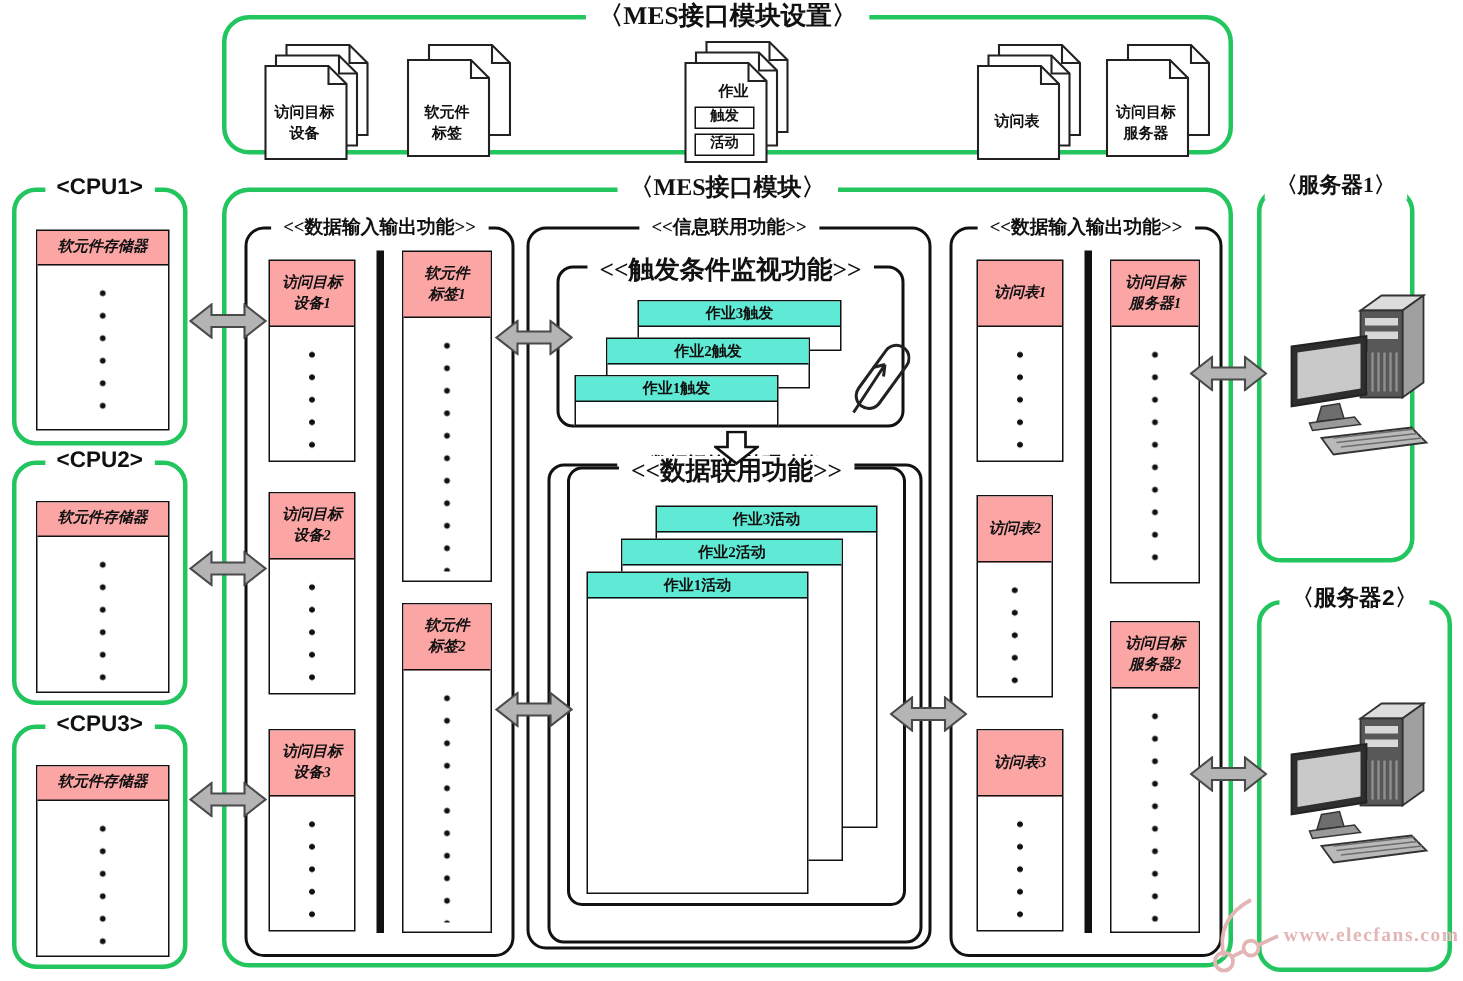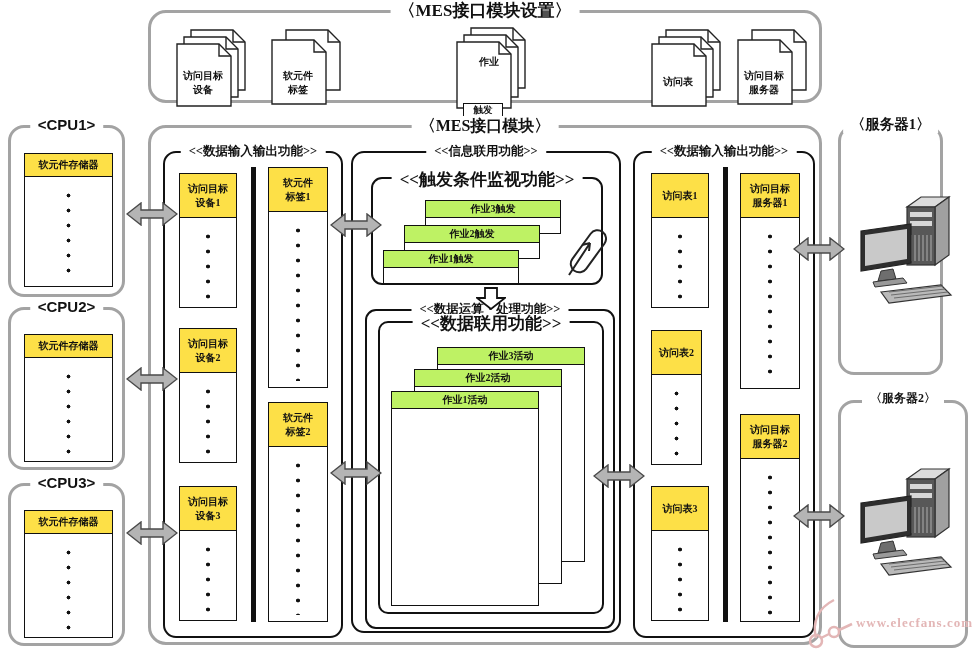--- a/index.html
+++ b/index.html
@@ -3,63 +3,63 @@
 <meta charset="utf-8">
 <style>
   * { margin:0; padding:0; box-sizing:border-box; }
   body { background:#fff; }
   #page {
     position:relative; width:975px; height:654px; background:#fff; overflow:hidden;
     font-family:"Liberation Serif","DejaVu Serif",serif; color:#111;
   }
   .abs { position:absolute; }
   
-  .obox { position:absolute; border:3px solid #a3a3a3; border-radius:18px; background:#fff; }
+  .obox { position:absolute; border:3px solid #22c55e; border-radius:18px; background:#fff; }
   .sbox { position:absolute; border:2.5px solid #111; border-radius:13px; background:#fff; }
   .chip {
     position:absolute; top:-12px; left:50%; transform:translateX(-50%);
     background:#fff; padding:0 8px; white-space:nowrap; font-weight:bold; line-height:1.2;
   }
   .chip-xl { font-size:17px; }
   .chip-lg { font-size:16px; }
   .chip-md { font-size:12.5px; top:-9px; }
   .chip-sm { font-size:17px; top:-9px; }
   .chip-cpu { font-size:15px; font-family:"Liberation Sans","DejaVu Sans",sans-serif; font-weight:bold; }
   
   .item { position:absolute; border:1.5px solid #111; background:#fff; display:flex; flex-direction:column; }
   .hdr {
-    background:#fde047; border-bottom:1.5px solid #111; display:flex; align-items:center; justify-content:center;
-    text-align:center; font-size:10px; font-weight:bold; white-space:pre-line; line-height:1.35; flex:0 0 auto;
+    background:#fca5a5; border-bottom:1.5px solid #111; display:flex; align-items:center; justify-content:center;
+    text-align:center; font-size:10px; font-weight:bold; white-space:pre-line; line-height:1.35; flex:0 0 auto;font-style:italic;
   }
   .hdr-2l { height:44px; }
   .hdr-1l { height:23px; font-size:10px; }
   .dots {
     flex:1 1 auto; margin:7px 0 6px 0;
     background-image:radial-gradient(circle, #111 1.7px, rgba(0,0,0,0) 2.2px);
     background-size:100% 15px; background-repeat:repeat-y; background-position:center 4px;
   }
   .vdivider { position:absolute; width:5px; background:#111; }
   
   .card { position:absolute; border:1.4px solid #111; background:#fff; }
   .card .bar {
-    background:#bef264; border-bottom:1.4px solid #111; height:17px;
+    background:#5eead4; border-bottom:1.4px solid #111; height:17px;
     display:flex; align-items:center; justify-content:center; font-size:10px; font-weight:bold;
   }
   .tcard { width:136px; height:34px; }
   .acard { width:148px; height:215px; }
   
   .doc { position:absolute; width:70px; height:80px; }
   .doc svg { position:absolute; left:0; top:0; }
   .doc-label {
     position:absolute; left:0; width:54px; text-align:center; font-size:10px; font-weight:bold;
     white-space:pre-line; line-height:1.35;
   }
   .doc-sub {
     position:absolute; left:7px; width:40px; height:15px; border:1.3px solid #111; background:#fff;
-    font-size:9.5px; font-weight:bold; text-align:center; line-height:13px;margin-top:32px;
+    font-size:9.5px; font-weight:bold; text-align:center; line-height:13px;
   }
   
   .harrow { position:absolute; z-index:6; }
   .down-arrow { position:absolute; z-index:6; }
   
   #watermark { position:absolute; right:2px; bottom:2px; z-index:9; display:flex; align-items:center; color:#e3b6b6; }
   #watermark .wm-text { text-align:left; }
   #watermark .wm-name { font-size:25px; font-weight:bold; letter-spacing:2px; line-height:1.05;
     text-shadow:0 0 1px #fff; }
   #watermark .wm-url { font-size:13px; font-weight:bold; letter-spacing:1px; }
@@ -234,21 +234,21 @@
           <path d="M6 53 L27 21 M27 21 l-8 2 M27 21 l-1 8" fill="none" stroke="#222" stroke-width="2"></path>
         </svg>
       </div>
 
       <svg class="down-arrow" style="left:123px; top:134px;" width="30" height="23">
         <polygon points="9,1 21,1 21,11 29,11 15,22 1,11 9,11" fill="#fff" stroke="#111" stroke-width="1.8"></polygon>
       </svg>
 
       <div class="sbox" style="left:12px; top:156px; width:250px; height:320px; border-radius:11px;">
         <span class="chip chip-md">&lt;&lt;数据运算・处理功能&gt;&gt;</span>
-        <div class="sbox" style="left:11px; top:10px; width:226px; height:293px; border-radius:10px;text-align:right;">
+        <div class="sbox" style="left:11px; top:0; width:226px; height:293px; border-radius:10px;text-align:right;">
           <span class="chip chip-sm">&lt;&lt;数据联用功能&gt;&gt;</span>
           <div class="card acard" style="left:57px; top:24px;">
             <div class="bar">作业3活动</div>
           </div>
           <div class="card acard" style="left:34px; top:46px;">
             <div class="bar">作业2活动</div>
           </div>
           <div class="card acard" style="left:11px; top:68px;">
             <div class="bar">作业1活动</div>
           </div>
@@ -306,21 +306,21 @@
       <polygon points="18,89 48,85 52,90 20,94" fill="#9a9a9a" stroke="#333" stroke-width="1"></polygon>
       <polygon points="26,99 86,92 96,102 34,110" fill="#b9b9b9" stroke="#333" stroke-width="1.2"></polygon>
       <g stroke="#6d6d6d" stroke-width="1">
         <line x1="34" y1="99" x2="88" y2="93"></line>
           <line x1="36" y1="102" x2="90" y2="96"></line>
           <line x1="39" y1="105" x2="93" y2="99"></line>
       </g>
     </svg>
   </div>
   <div class="obox" style="left:838px; top:400px; width:130px; height:248px; border-radius:16px;">
-    <span class="chip chip-cpu" style="font-family:Liberation Serif, serif; font-size:12px;">〈服务器2〉</span>
+    <span class="chip chip-cpu" style="font-family:Liberation Mono, monospace; font-size:15px;">〈服务器2〉</span>
     <svg class="abs" style="left:14px; top:62px;" width="102" height="125">
       <polygon points="52,14 80,14 94,4 66,4" fill="#dcdcdc" stroke="#333" stroke-width="1.2"></polygon>
       <polygon points="80,14 94,4 94,62 80,72" fill="#a0a0a0" stroke="#333" stroke-width="1.2"></polygon>
       <rect x="52" y="14" width="28" height="58" fill="#585858" stroke="#333" stroke-width="1.2"></rect>
       <rect x="55" y="19" width="22" height="5" fill="#d8d8d8"></rect>
       <rect x="55" y="28" width="22" height="5" fill="#d8d8d8"></rect>
       <g stroke="#8f8f8f" stroke-width="1.6">
         <line x1="56" y1="42" x2="56" y2="68"></line>
           <line x1="60" y1="42" x2="60" y2="68"></line>
         <line x1="64" y1="42" x2="64" y2="68"></line>

